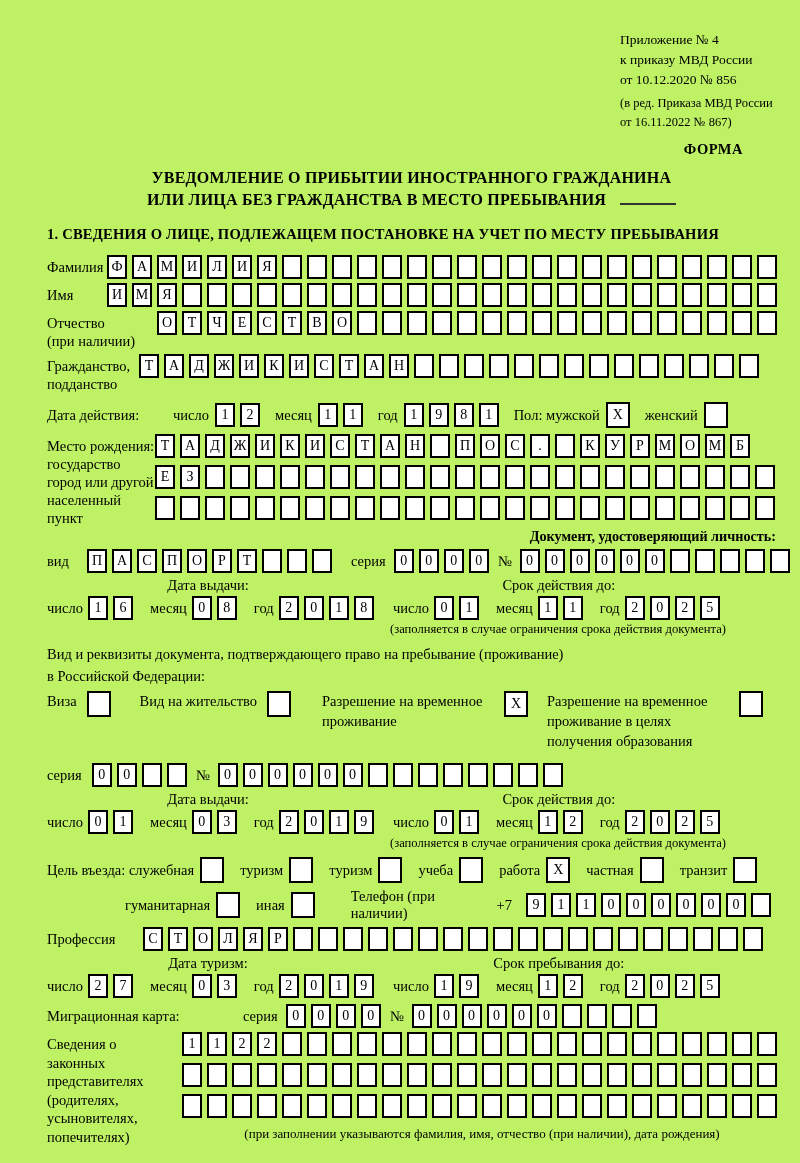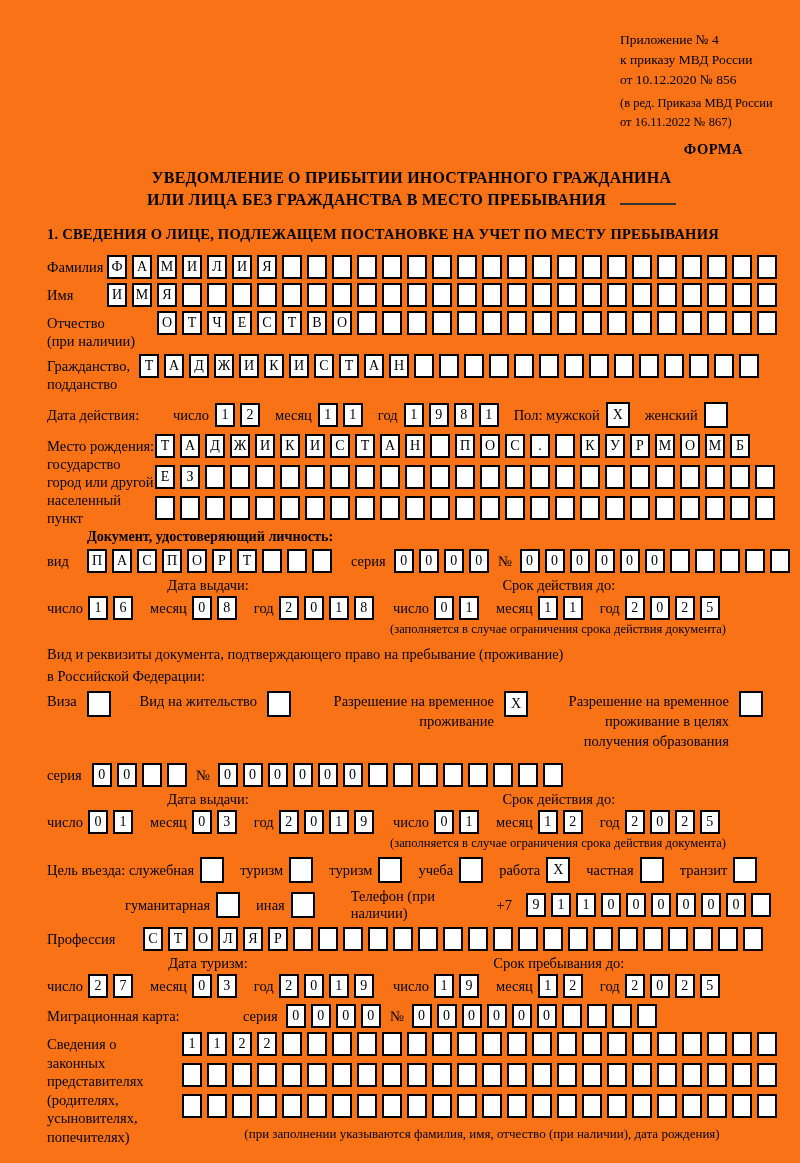--- a/index.html
+++ b/index.html
@@ -1,18 +1,18 @@
 <!DOCTYPE html>
 <html><head>
 <meta charset="utf-8">
 <style>
   html,body{margin:0;padding:0;background:#888;}
   .page{
     width:800px;height:1163px;box-sizing:border-box;position:relative;
-    margin:0 auto;background:#f97316;color:#000;
+    margin:0 auto;background:#bef264;color:#000;
     padding:30px 24px 0 47px;overflow:hidden;
     font-family:"Liberation Serif","DejaVu Serif",serif;
   }
   
   .ref-block{margin-left:573px;font-size:13.5px;line-height:20px;}
   .ref-block .small{font-size:12.5px;line-height:19px;}
   .ref-block .gap-top{margin-top:4px;}
   .form-label{text-align:right;padding-right:33px;font-weight:bold;font-size:14.5px;margin-top:9px;letter-spacing:.5px;}
   
   .title{margin-top:9px;text-align:center;font-weight:bold;font-size:16px;line-height:22px;letter-spacing:.2px;}
@@ -34,37 +34,37 @@
   .boxcol{display:flex;flex-direction:column;flex:none;}
   .boxcol .boxes{margin-bottom:7px;}
   
   .bd{margin-top:5px;margin-bottom:6px;align-items:center;}
   .dsub{font-size:14.5px;line-height:24px;flex:none;}
   .bd .flabel{width:118px;}
   .bd .dsub{margin:0 6px 0 10px;}
   .bd .dsub.first{margin-left:8px;}
   .bd .boxes{margin-right:0;}
   
-  .center-head{font-weight:bold;font-size:14.2px;text-align:left;padding-left:40px;margin:1px 0 4px;}
+  .center-head{font-weight:bold;font-size:14.2px;text-align:right;padding-left:40px;margin:1px 0 4px;}
   
   .dates{display:flex;margin-bottom:1px;}
   .dcol{flex:none;}
   .dcol.left{width:322px;}
   .dcol.right{margin-left:24px;}
   .dhead{font-size:14.5px;text-align:center;margin-bottom:2px;}
   .dline{display:flex;align-items:center;}
   .dline .dsub{margin-right:5px;}
   .dline .grp{margin-right:12px;}
   .note{font-size:12.6px;line-height:16px;}
   .note.right{text-align:right;padding-right:50px;margin:1px 0 6px;}
   .intro{font-size:14.5px;line-height:22px;}
   
   .opts{display:flex;align-items:flex-start;margin:4px 0 12px;}
   .opt{display:flex;align-items:flex-start;}
-  .optlabel{font-size:14.5px;line-height:20px;text-align:right;}
+  .optlabel{font-size:14.5px;line-height:20px;text-align:left;}
   .opt .boxes{margin-left:10px;margin-top:0;}
   .opt2{margin-left:24px;}
   .opt3{margin-left:26px;}
   .opt3 .optlabel{width:172px;}
   .opt4{margin-left:14px;}
   .opt4 .optlabel{width:182px;}
   
   .purpose{display:flex;align-items:center;margin-bottom:5px;font-size:14.5px;}
   .purpose .boxes{margin:0 11px 0 6px;}
   .purpose .boxes:last-child{margin-right:0;}

